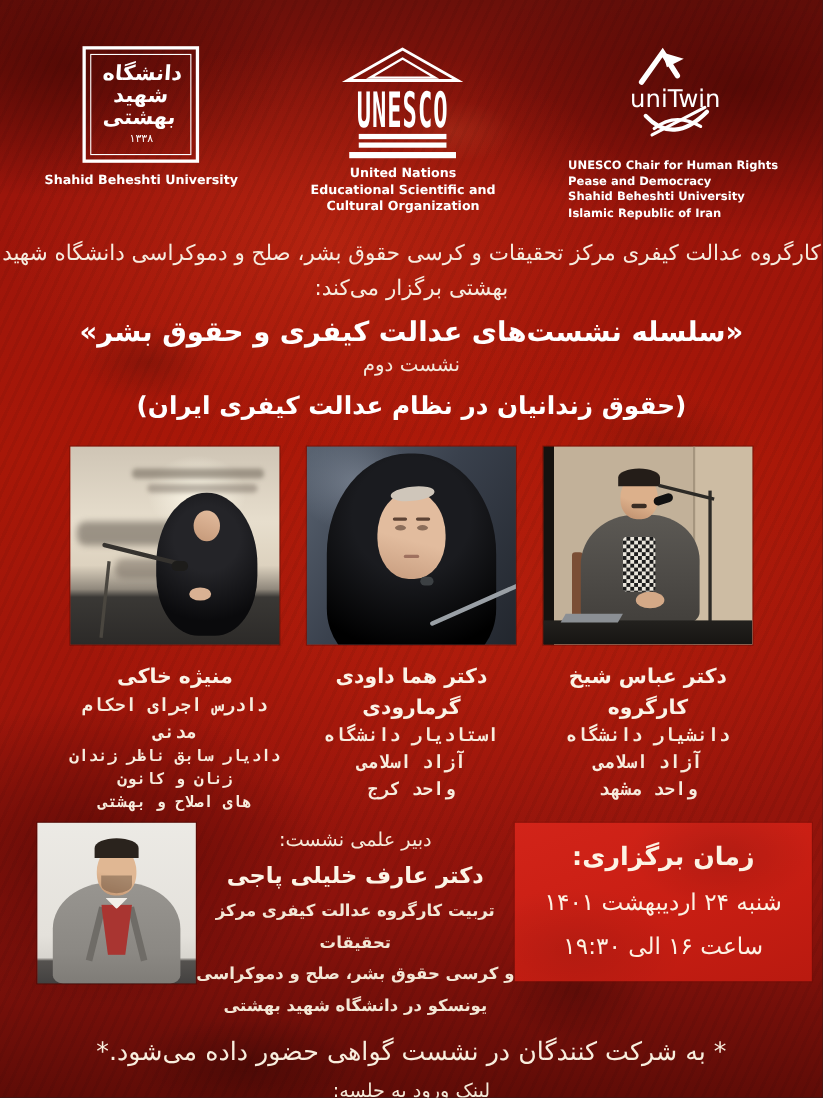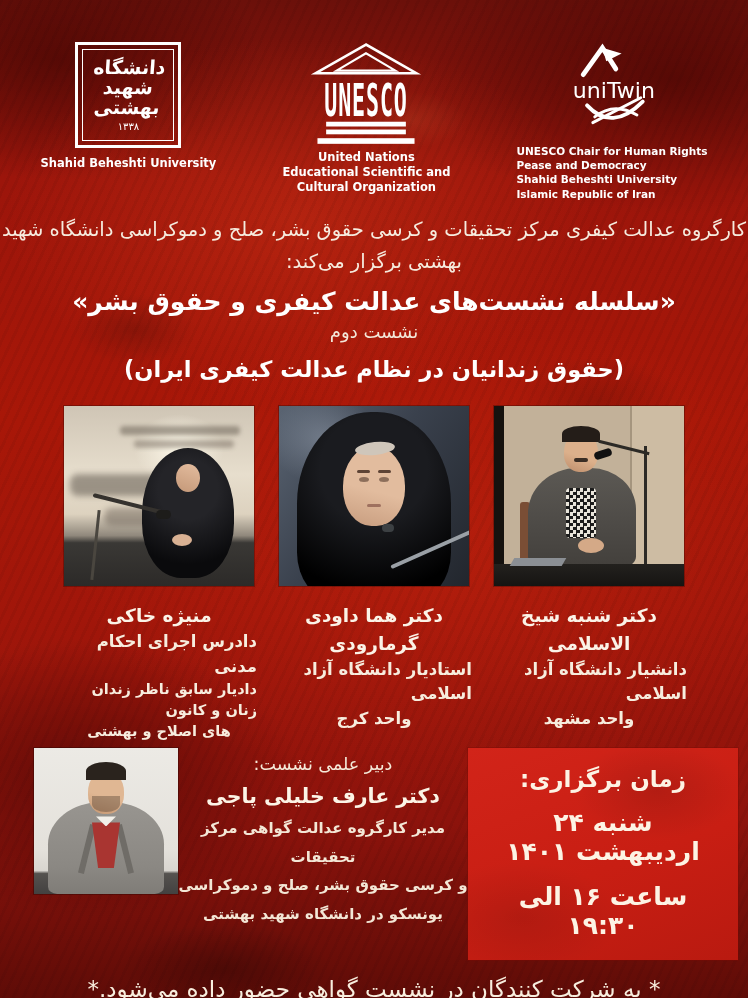--- a/index.html
+++ b/index.html
@@ -47,21 +47,21 @@
   .series-title{margin-top:10px;text-align:center;font-size:25px;font-weight:bold;color:#fff;}
   .session-number{margin-top:5px;text-align:center;font-size:18px;color:#f3e8da;}
   .session-topic{margin-top:14px;text-align:center;font-size:22.5px;font-weight:bold;color:#fff;letter-spacing:.2px;}
 
   
   .speakers{display:flex;justify-content:center;gap:19px;margin-top:24px;}
   .speaker{display:flex;flex-direction:column;align-items:center;width:196px;}
   .photo{position:relative;width:190px;height:180px;overflow:hidden;box-shadow:0 0 0 1px rgba(0,0,0,.25);}
   .photo *{position:absolute;}
   .sp-name{margin-top:16px;font-size:18.5px;font-weight:bold;color:#fbf3e7;text-align:center;line-height:1.5;}
-  .sp-role{font-size:16.5px;font-weight:bold;color:#f7edde;line-height:1.5;}
+  .sp-role{font-size:16.5px;font-weight:bold;color:#f7edde;text-align:center;line-height:1.5;font-family:Liberation Mono, monospace;}
   .sp-role.small{font-size:14.5px;line-height:1.45;}
 
   
   .ph1{background:linear-gradient(180deg,#cfc5b5 0%,#e7decd 38%,#ddd2bf 60%,#90887c 72%,#3a3835 76%,#2c2a28 100%);}
   .ph1 .glow{left:70px;top:8px;width:90px;height:70px;border-radius:50%;background:radial-gradient(closest-side,rgba(255,250,235,.95),rgba(255,250,235,0));}
   .ph1 .bl1{left:56px;top:20px;width:120px;height:9px;background:rgba(110,100,88,.55);filter:blur(2px);border-radius:4px;}
   .ph1 .bl2{left:70px;top:34px;width:100px;height:8px;background:rgba(110,100,88,.45);filter:blur(2px);border-radius:4px;}
   .ph1 .bl3{left:6px;top:68px;width:130px;height:22px;background:rgba(105,96,86,.6);filter:blur(3px);border-radius:8px;}
   .ph1 .bl4{left:40px;top:102px;width:60px;height:18px;background:rgba(105,96,86,.5);filter:blur(3px);border-radius:8px;}
   .ph1 .figure{left:78px;top:42px;width:92px;height:130px;border-radius:50% 50% 42% 42%;background:radial-gradient(circle at 50% 32%,#242428 30%,#0a0a0c 75%);}
@@ -120,21 +120,21 @@
   .mod-role{font-size:15px;font-weight:bold;color:#f3e7d6;line-height:1.9;margin-top:6px;}
   .schedule-box{
     width:230px;flex:none;margin-top:0;padding:18px 20px 20px;text-align:center;
     background:
       radial-gradient(120px 70px at 70% 20%, rgba(0,0,0,.12), transparent 70%),
       radial-gradient(140px 80px at 20% 80%, rgba(0,0,0,.10), transparent 70%),
       linear-gradient(160deg,#d22419 0%,#c81e13 55%,#b91a10 100%);
     box-shadow:0 0 0 1px rgba(120,10,5,.4);
   }
   .sch-heading{font-size:23px;font-weight:bold;color:#fdf3e4;}
-  .sch-line{font-size:25px;font-weight:bold;color:#fdf3e4;margin-top:16px;}
+  .sch-line{font-size:21px;font-weight:normal;color:#fdf3e4;margin-top:16px;}
 
   
   .footer{margin-top:16px;text-align:center;}
   .note{font-size:23px;font-weight:normal;color:#f8eede;}
   .link-label{font-size:17.5px;color:#f5ead9;margin-top:12px;}
 </style>
 </head>
 <body>
 
 <div class="poster" dir="rtl">
@@ -244,21 +244,21 @@
           <div class="face"></div>
           <div class="hair"></div>
           <div class="mustache"></div>
           <div class="hands"></div>
           <div class="stand"></div>
           <div class="boom"></div>
           <div class="mic-head"></div>
           <div class="table"></div>
           <div class="laptop"></div>
         </div>
-        <div class="sp-name">دکتر شنبه شیخ الاسلامی</div>
+        <div class="sp-name">دکتر عباس شیخ کارگروه</div>
         <div class="sp-role">دانشیار دانشگاه آزاد اسلامی</div>
         <div class="sp-role">واحد مشهد</div>
       </div>
     </div>
 
     <div class="bottom-row" dir="ltr">
       <div class="photo ph4" aria-hidden="true">
         <div class="figure"></div>
         <div class="lapel1"></div>
         <div class="lapel2"></div>
@@ -266,21 +266,21 @@
         <div class="collar"></div>
         <div class="face"></div>
         <div class="hair"></div>
         <div class="beard"></div>
       </div>
 
       <div class="moderator-text" dir="rtl">
         <div class="mod-heading">دبیر علمی نشست:</div>
         <div class="mod-name">دکتر عارف خلیلی پاجی</div>
         <div class="mod-role">
-          <div>مدیر کارگروه عدالت گواهی مرکز تحقیقات</div>
+          <div>تربیت کارگروه عدالت کیفری مرکز تحقیقات</div>
           <div>و کرسی حقوق بشر، صلح و دموکراسی</div>
           <div>یونسکو در دانشگاه شهید بهشتی</div>
         </div>
       </div>
 
       <div class="schedule-box" dir="rtl">
         <div class="sch-heading">زمان برگزاری:</div>
         <div class="sch-line">شنبه ۲۴ اردیبهشت ۱۴۰۱</div>
         <div class="sch-line">ساعت ۱۶ الی ۱۹:۳۰</div>
       </div>

